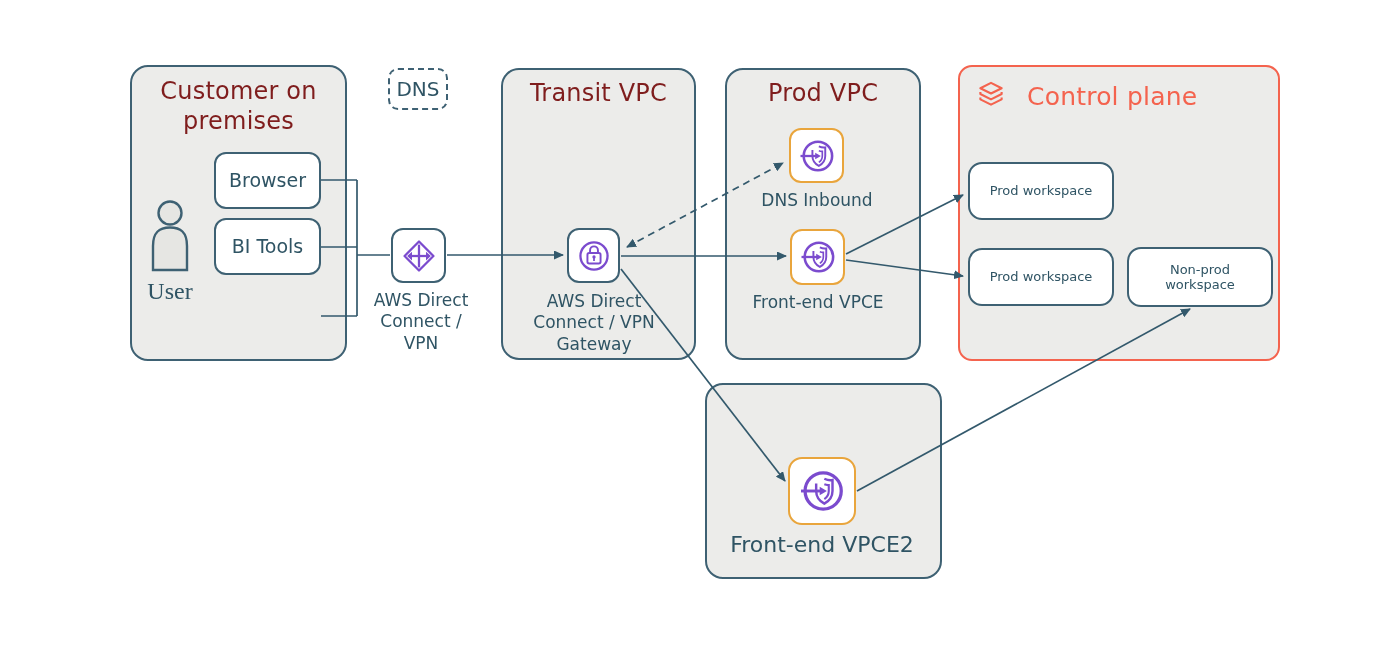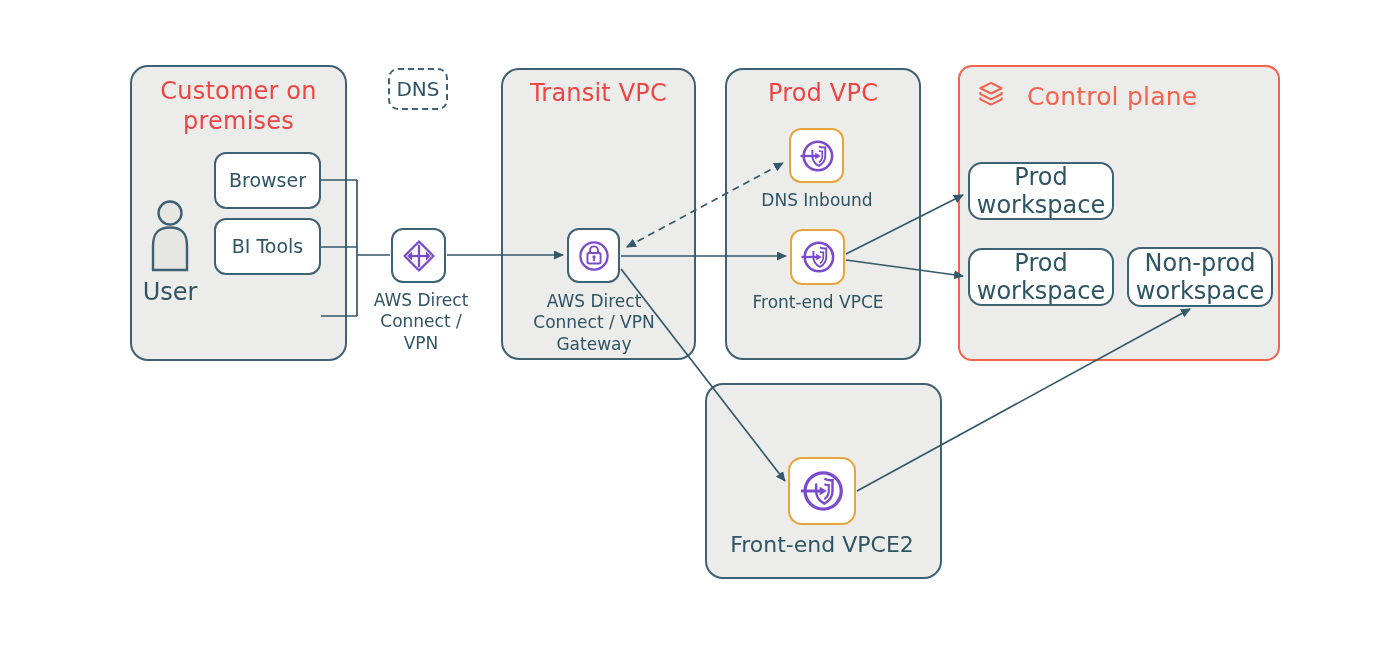--- a/index.html
+++ b/index.html
@@ -5,49 +5,49 @@
   html,body{margin:0;padding:0;background:#ffffff;}
   #canvas{
     position:relative;width:1392px;height:650px;background:#ffffff;overflow:hidden;
     font-family:"DejaVu Sans","Liberation Sans",sans-serif;color:#2F5464;
   }
   .group-box{
     position:absolute;background:#ECECEA;border:2px solid #3E6173;border-radius:18px;
     box-sizing:border-box;
   }
   .group-title{
-    position:absolute;text-align:center;font-size:24px;letter-spacing:.2px;color:#ef4444;
+    position:absolute;text-align:center;font-size:24px;letter-spacing:.2px;color:#7f1d1d;
     line-height:1.25;
   }
   .node-box{
     position:absolute;background:#ffffff;border:2px solid #3E6173;border-radius:12px;
     box-sizing:border-box;display:flex;align-items:center;justify-content:center;
     text-align:center;font-size:19px;color:#2F5464;line-height:1.18;padding:2px 12px;
   }
-  .ws-box{border-radius:14px;font-size:24px;}
+  .ws-box{border-radius:14px;font-size:13px;}
   .icon-tile{
     position:absolute;background:#ffffff;box-sizing:border-box;border-radius:12px;
     display:flex;align-items:center;justify-content:center;
   }
   .tile-slate{border:2px solid #3E6173;}
   .tile-amber{border:2px solid #E9A53C;}
   .icon-caption{
     position:absolute;text-align:center;font-size:17px;line-height:1.25;color:#2F5464;
   }
   .dns-badge{
     position:absolute;left:388px;top:68px;width:60px;height:42px;background:#fff;
     border:2px dashed #3E6173;border-radius:10px;box-sizing:border-box;
     display:flex;align-items:center;justify-content:center;font-size:20px;color:#2F5464;
   }
   #cp-header{
     position:absolute;left:976px;top:80px;display:flex;align-items:center;gap:21px;
   }
   #cp-header .cp-title{font-size:25px;color:#F4634E;letter-spacing:.2px;}
   #edge-layer{position:absolute;left:0;top:0;z-index:10;pointer-events:none;}
-  .abs{position:absolute;}
+  .abs{position:absolute;font-family:Liberation Serif, serif;}
 </style>
 </head>
 <body>
 
 <div id="canvas">
 
   <div class="group-box" style="left:130px;top:65px;width:217px;height:296px;"></div>
   <div class="group-title" style="left:140px;top:76px;width:197px;">Customer on premises</div>
 
   <div class="node-box" style="left:214px;top:152px;width:107px;height:57px;">

